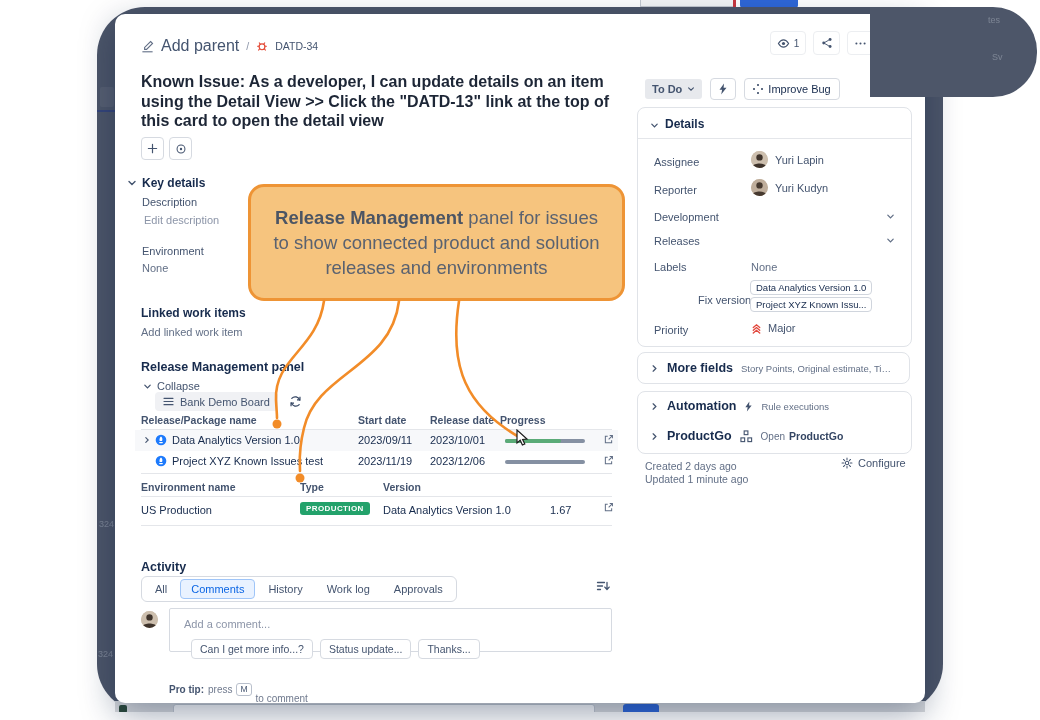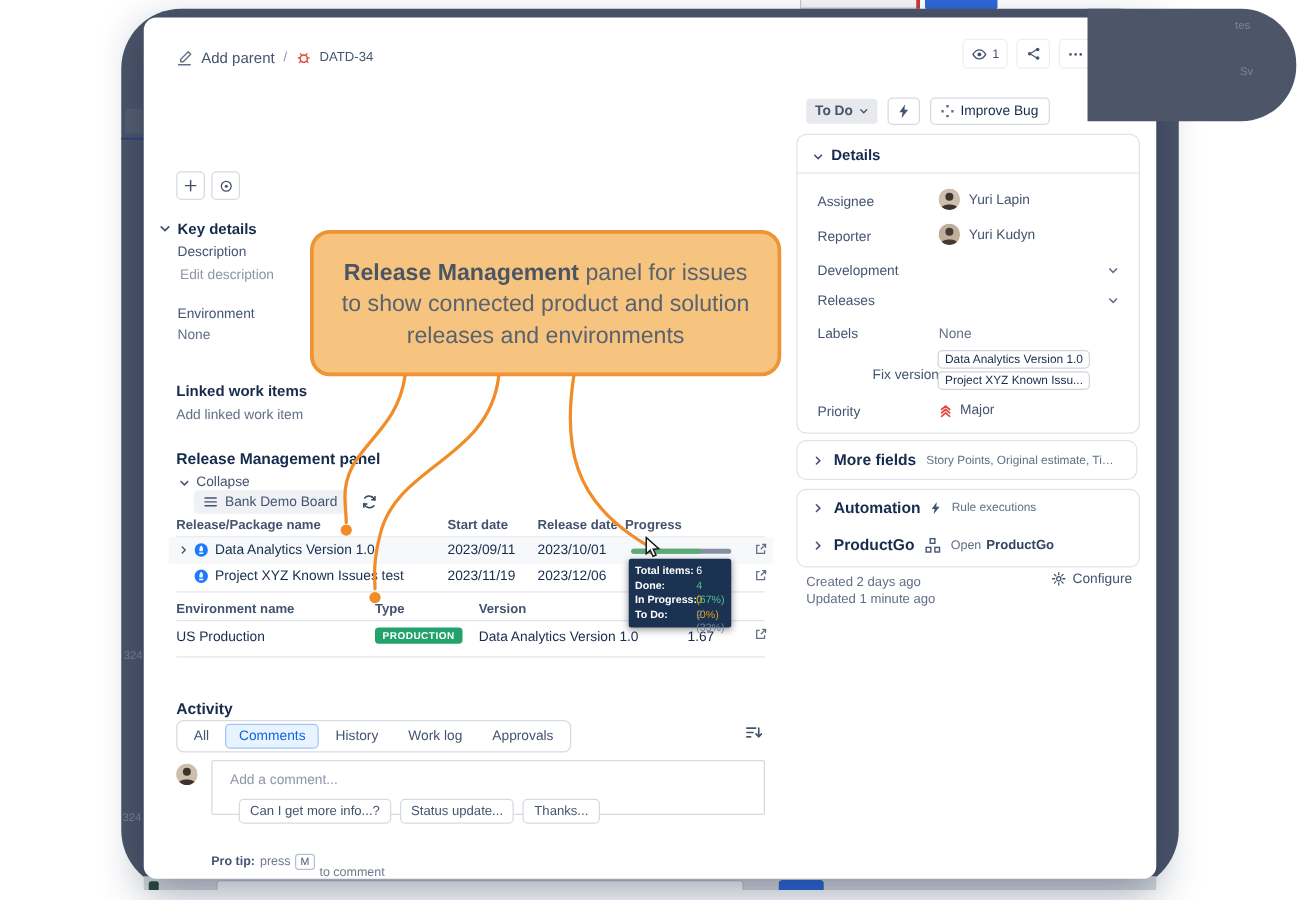--- a/index.html
+++ b/index.html
@@ -73,21 +73,21 @@
 
     <div class="modal">
 
       <div class="abs flex" style="left:26px;top:24px;gap:7px;height:16px;">
         <span>
           <svg width="13" height="13" viewBox="0 0 14 14">
               <path d="M10.3 1.6l2.1 2.1L6 10.1H3.9V8Z" fill="none" stroke="#626f86" stroke-width="1.2"></path>
               <path d="M1.5 12.7h11" stroke="#626f86" stroke-width="1.2"></path>
             </svg>
         </span>
-        <span style="font-size:12px;color:#44546f;">Add parent</span>
+        <span style="font-size:16px;color:#44546f;">Add parent</span>
         <span style="font-size:10.5px;color:#8c95a8;">/</span>
         <span>
           <svg width="12" height="12" viewBox="0 0 14 14">
               <circle cx="7" cy="8" r="3.4" fill="none" stroke="#e34935" stroke-width="1.4"></circle>
               <path d="M5 4.8 3.8 3.4M9 4.8l1.2-1.4M3.6 7.4H1.8M12.2 7.4h-1.8M4.2 10.4 3 11.8M9.8 10.4l1.2 1.4" stroke="#e34935" stroke-width="1.2" stroke-linecap="round"></path>
             </svg>
         </span>
         <span style="font-size:10.5px;color:#44546f;">DATD-34</span>
       </div>
 
@@ -129,20 +129,21 @@
         </div>
         <div class="ghost-btn" style="width:25px;height:22px;">
           <span>
             <svg width="11" height="11" viewBox="0 0 12 12">
                 <path d="M2 2l8 8M10 2l-8 8" stroke="#44546f" stroke-width="1.3" stroke-linecap="round"></path>
               </svg>
           </span>
         </div>
       </div>
 
+      <div class="abs" style="left:26px;top:58px;width:478px;font-size:16px;line-height:19.5px;font-weight:700;color:#1d2636;">Known Issue: As a developer, I can update details on an item using the Detail View &gt;&gt; Click the "DATD-13" link at the top of this card to open the detail view</div>
 
       <div class="abs flex" style="left:26px;top:123px;gap:5px;">
         <div class="sq-btn">
           <span>
             <svg width="11" height="11" viewBox="0 0 12 12">
                 <path d="M6 1.5v9M1.5 6h9" stroke="#44546f" stroke-width="1.3" stroke-linecap="round"></path>
               </svg>
           </span>
         </div>
         <div class="sq-btn">
@@ -478,38 +479,20 @@
   </div>
 
   <svg class="annot" width="1040" height="720" viewBox="0 0 1040 720">
     <path d="M324 301 C317 350 274 358 276 400 C276.5 410 277 414 277 418" fill="none" stroke="#f28c28" stroke-width="2.6" stroke-linecap="round"></path>
     <circle cx="277" cy="424" r="4.5" fill="#f28c28"></circle>
     <path d="M399 301 C391 368 317 372 304 428 C298 452 300 462 300 471" fill="none" stroke="#f28c28" stroke-width="2.6" stroke-linecap="round"></path>
     <circle cx="300" cy="478" r="4.5" fill="#f28c28"></circle>
     <path d="M459 301 C450 360 462 398 505 428 C512 433 517 436 521 438" fill="none" stroke="#f28c28" stroke-width="2.6" stroke-linecap="round"></path>
   </svg>
 
-  <div class="tooltip">
-    <div class="tt-row">
-        <span class="tt-label">Total items:</span>
-        <span class="tt-val">6</span>
-      </div>
-    <div class="tt-row">
-        <span class="tt-label">Done:</span>
-        <span class="tt-val tt-done">4 (67%)</span>
-      </div>
-    <div class="tt-row">
-        <span class="tt-label">In Progress:</span>
-        <span class="tt-val tt-prog">0 (0%)</span>
-      </div>
-    <div class="tt-row">
-        <span class="tt-label">To Do:</span>
-        <span class="tt-val tt-todo">2 (33%)</span>
-      </div>
-  </div>
 
   <span class="cursor">
     <svg width="15" height="18" viewBox="0 0 15 18">
         <path d="M1 1v13l3.2-2.8L6.4 16l2.4-1-2.2-4.6L11 10Z" fill="#fff" stroke="#1b1b1b" stroke-width="1.2"></path>
       </svg>
   </span>
 
 </div>
 
 </body></html>

